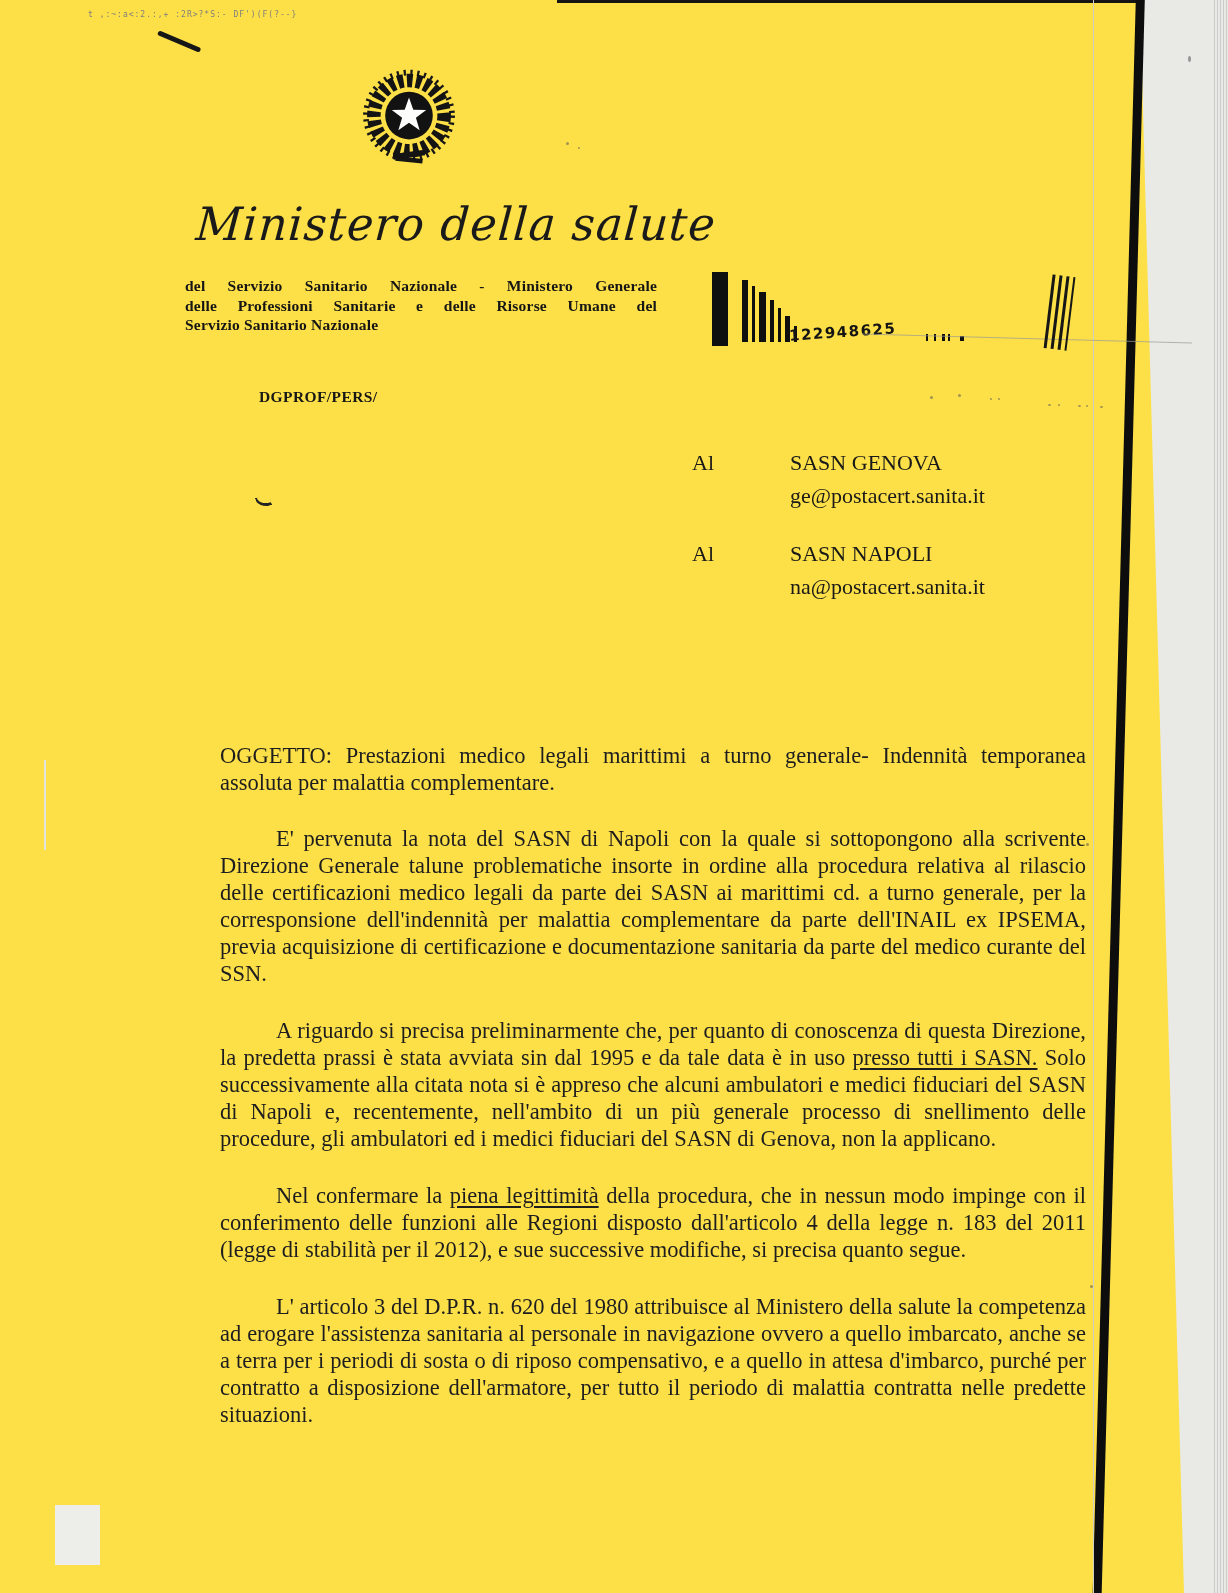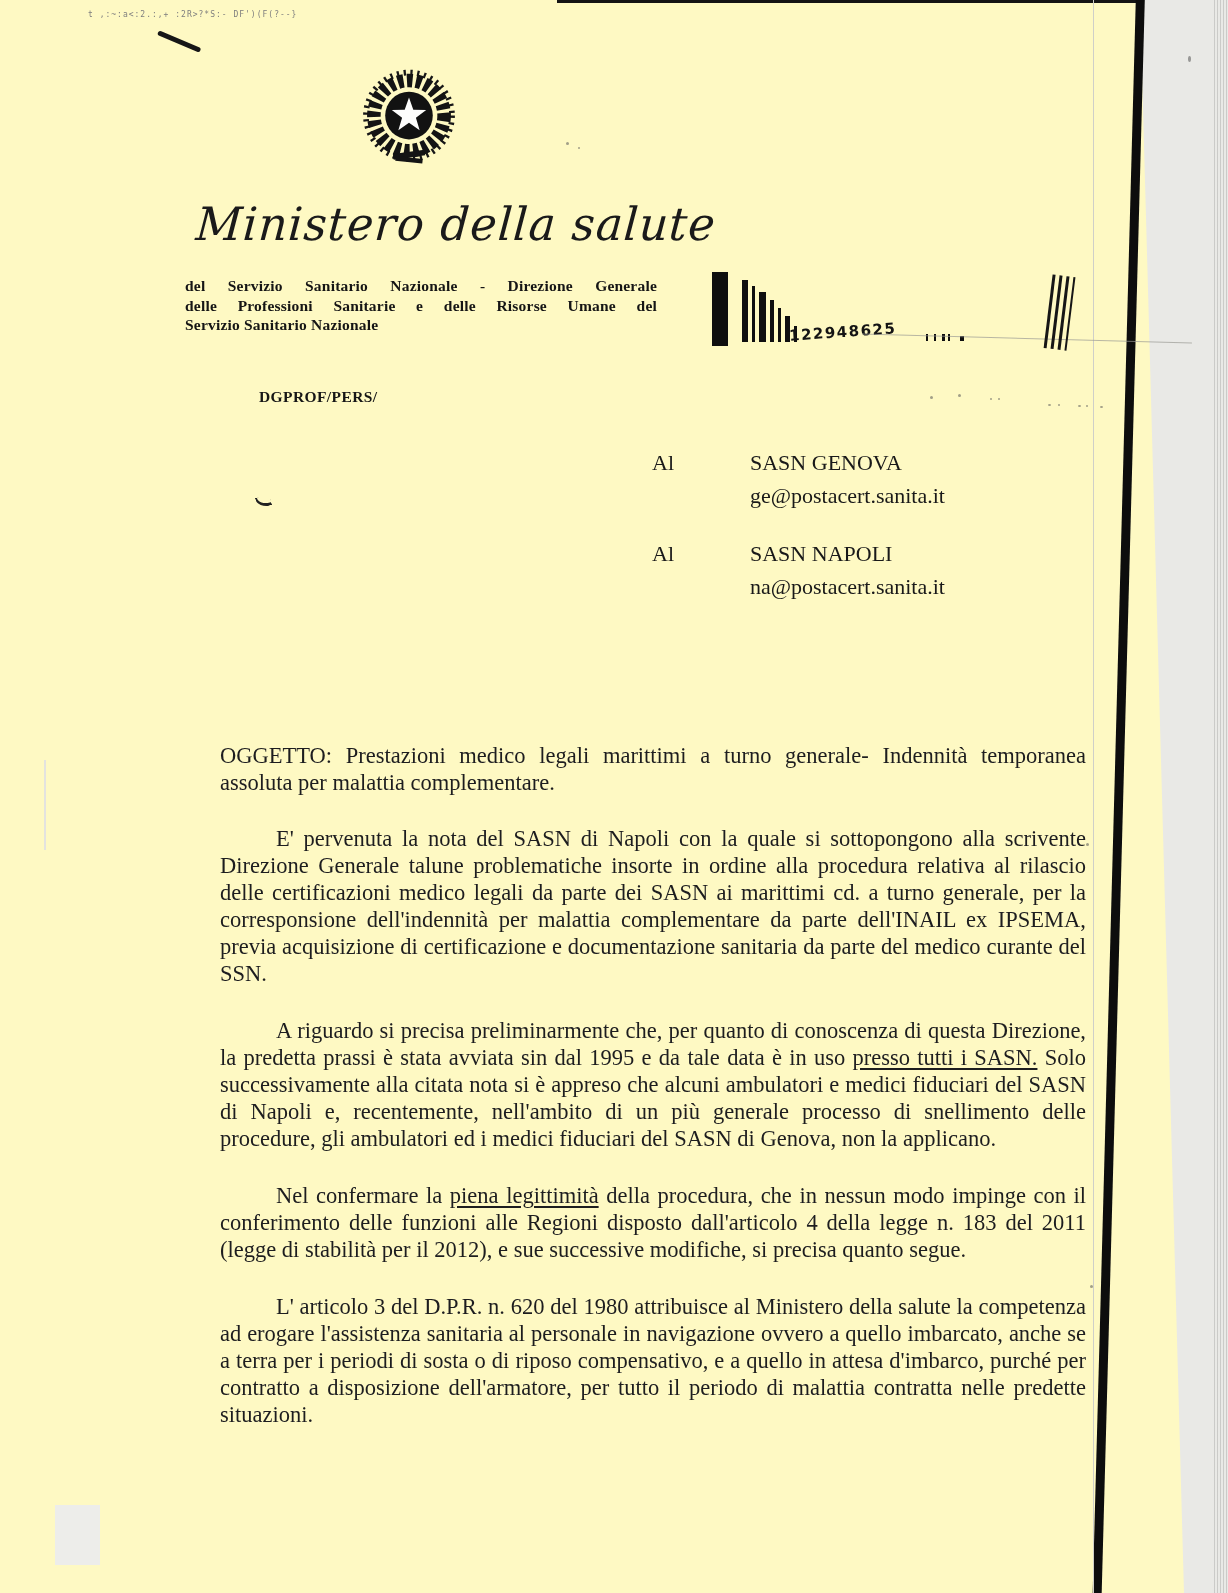--- a/index.html
+++ b/index.html
@@ -1,19 +1,19 @@
 <!DOCTYPE html>
 <html><head>
 <meta charset="utf-8">
 <style>
   html,body{margin:0;padding:0;background:#d8d8d6;}
   .page{
     position:relative;
     width:1228px;height:1593px;
-    background:#fef9c3;
+    background:#fde047;
     overflow:hidden;
     font-family:"Liberation Serif", serif;
     color:#1c1c1e;
   }
 
   
   .top-edge-line{position:absolute;left:557px;top:0;width:586px;height:3px;background:#141414;}
   .right-gray{position:absolute;left:1135px;top:0;width:93px;height:1593px;background:#e9e9e6;
     clip-path:polygon(5px 0px,93px 0px,93px 1593px,49px 1593px);}
   .right-black-bar{position:absolute;left:1136px;top:-8px;width:9px;height:1615px;background:#0d0d0d;
@@ -59,21 +59,21 @@
     font-weight:bold;font-size:15px;letter-spacing:1.5px;color:#141414;transform:rotate(-4deg);}
   .bc-crease{position:absolute;left:150px;top:66px;width:330px;height:1px;background:#9a9a94;
     transform:rotate(1.6deg);opacity:.7;}
   .bc-frag{position:absolute;left:336px;top:4px;width:30px;height:74px;transform:rotate(7deg);}
   .bc-frag span{position:absolute;top:0;width:3px;height:100%;background:#161616;display:block;}
   .dgprof-dots{position:absolute;left:930px;top:392px;width:180px;height:16px;}
 
   
   .recipients{position:absolute;left:652px;top:446px;font-size:22px;line-height:33px;color:#191919;}
   .rec-block{display:flex;margin-bottom:25px;}
-  .rec-label{width:90px;flex:0 0 90px;}
+  .rec-label{width:90px;flex:0 0 90px;margin-left:40px;}
   .rec-lines div{white-space:nowrap;margin-left:8px;}
 
   
   .body-text{position:absolute;left:180px;top:742px;width:866px;
     font-size:22.5px;line-height:27px;color:#1d1d1f;margin-left:40px;}
   .subject{text-align:justify;margin:0 0 29px 0;}
   .para{text-align:justify;text-indent:56px;margin:0 0 30px 0;}
   .u{text-decoration:underline;text-decoration-thickness:2px;text-underline-offset:3px;}
 </style>
 </head>
@@ -104,21 +104,21 @@
       <circle cx="50" cy="42" r="21" fill="#121212"></circle>
       <polygon fill="#fdfdfc" points="50,26 53.8,36.8 65.2,37.1 56.1,44 59.4,54.9 50,48.4 40.6,54.9 43.9,44 34.8,37.1 46.2,36.8"></polygon>
       <rect x="36" y="74" width="28" height="5" fill="#141414" transform="rotate(-8 50 76)"></rect>
       <rect x="38" y="79" width="24" height="4" fill="#141414" transform="rotate(6 50 81)"></rect>
     </svg>
   </div>
 
   <div class="ministry">Ministero della salute</div>
 
   <div class="dept">
-      <div class="dept-line j">del Servizio Sanitario Nazionale - Direzione Generale</div>
+      <div class="dept-line j">del Servizio Sanitario Nazionale - Ministero Generale</div>
       <div class="dept-line j">delle Professioni Sanitarie e delle Risorse Umane  del</div>
       <div class="dept-line">Servizio Sanitario Nazionale</div>
     </div>
 
   <div class="protocol">DGPROF/PERS/</div>
 
   <div class="barcode">
     <span class="bc-bar" style="left:0;width:16px;height:74px;"></span>
     <span class="bc-bar" style="left:30px;width:6px;height:62px;top:8px;"></span>
     <span class="bc-bar" style="left:40px;width:3px;height:56px;top:14px;"></span>

